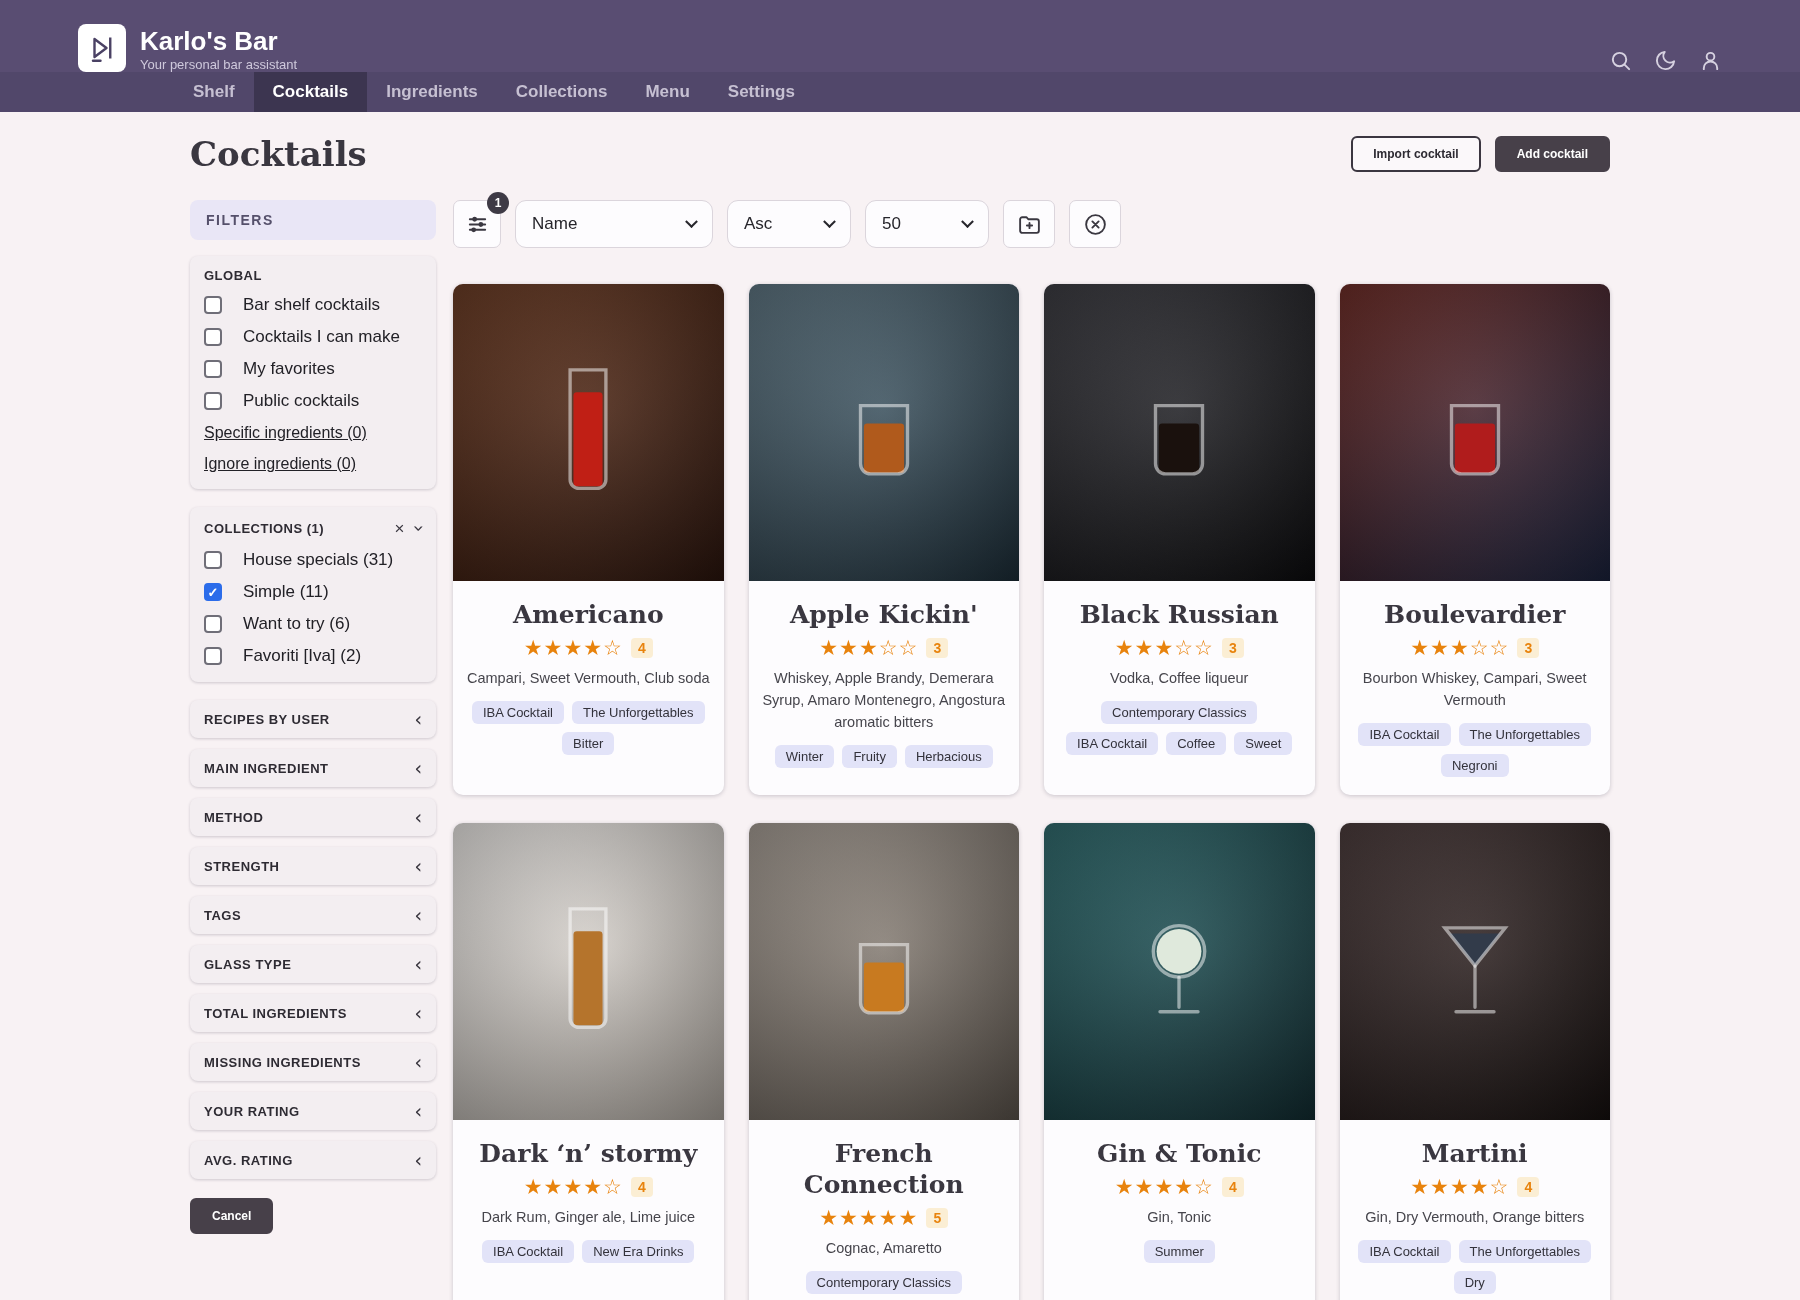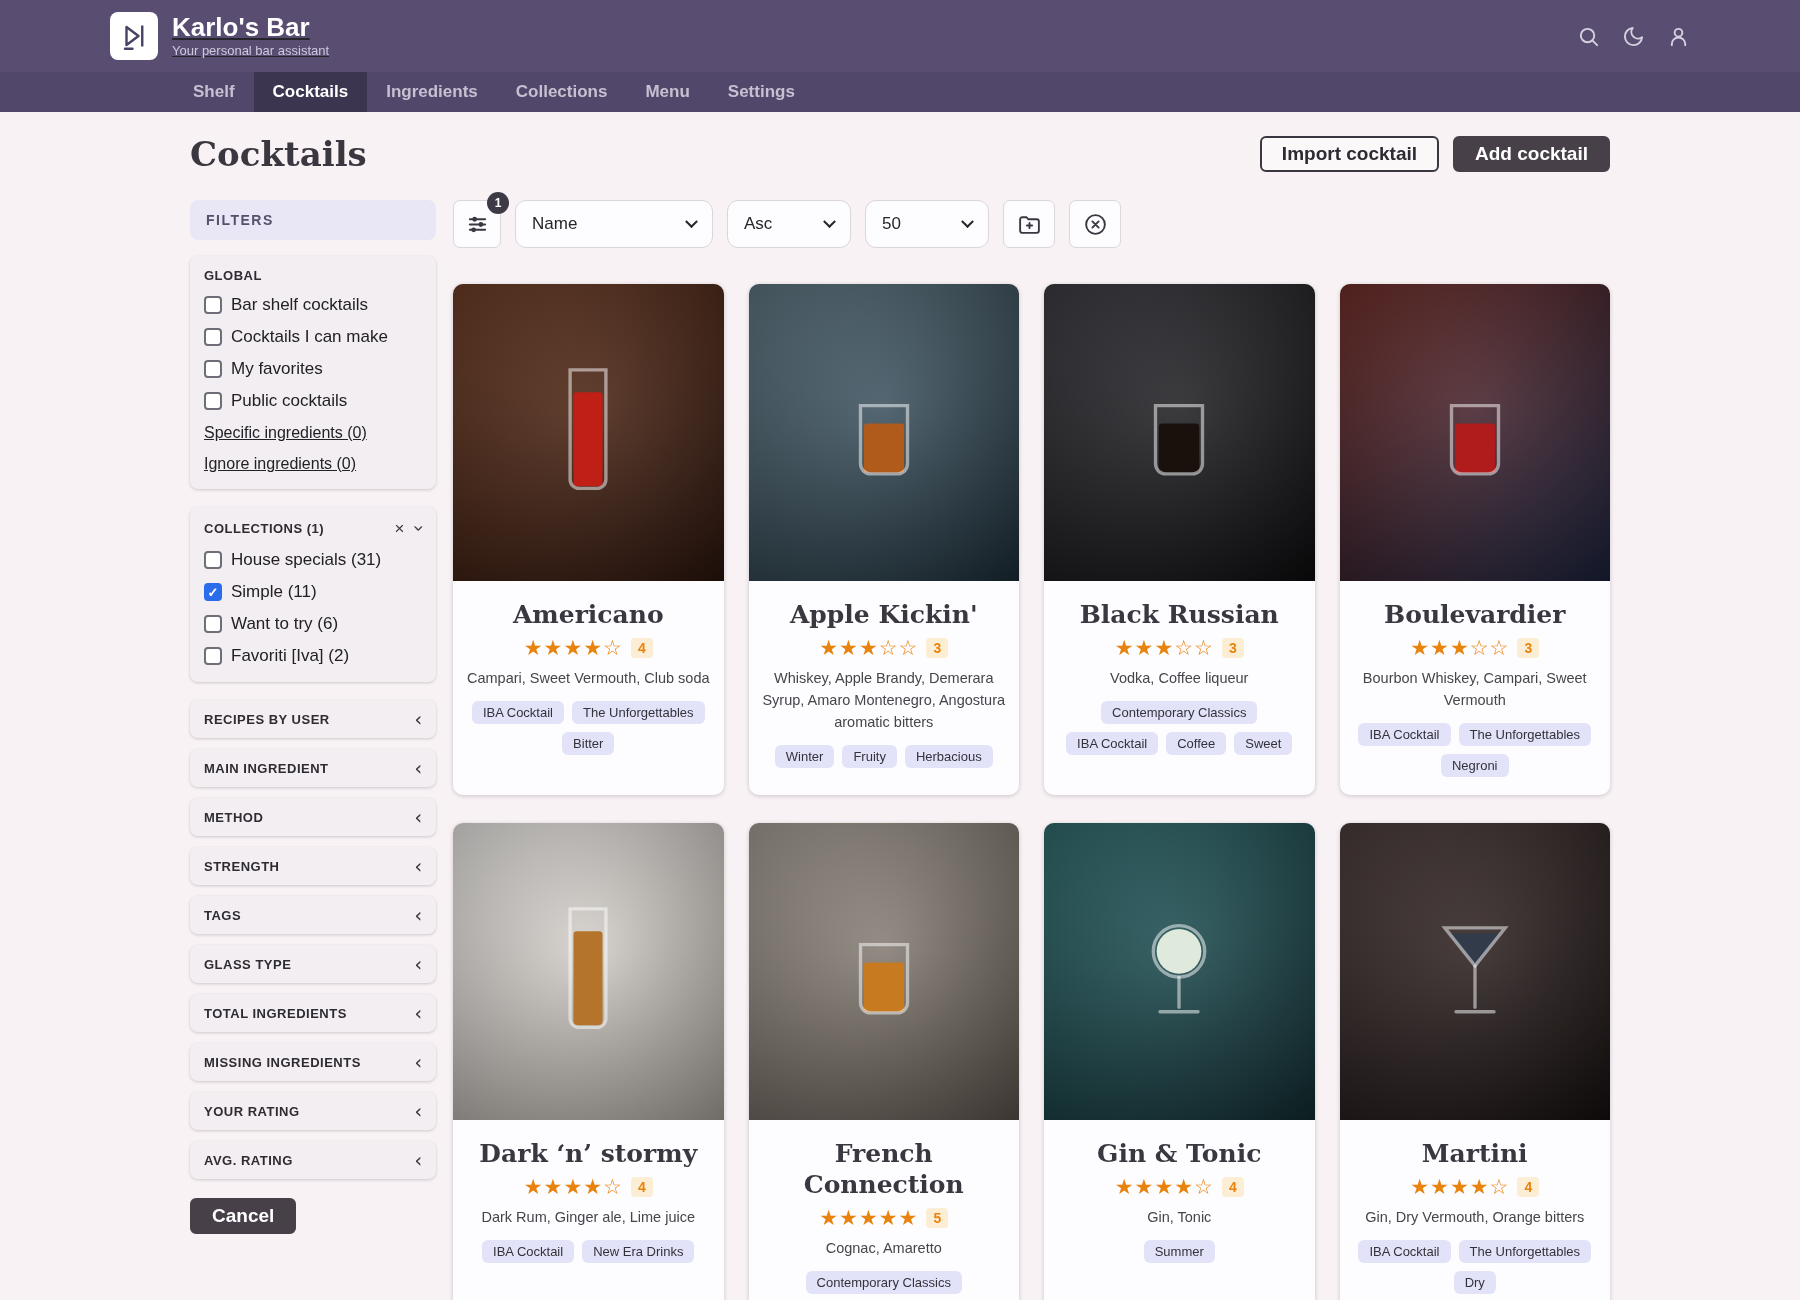--- a/index.html
+++ b/index.html
@@ -1,56 +1,56 @@
 <!DOCTYPE html>
 <html style="--header-bg: #594d72; --nav-bg: #51476a; --nav-active-bg: #3c3550; --page-bg: #f8f2f4; --accent-dark-button: #474049; --checkbox-checked: #2b6cea; --star-orange: #e8830d; --rating-badge-bg: #fbeed4; --tag-bg: #e2e3f8;"><head>
 <meta charset="utf-8">
 <style>
   * { margin:0; padding:0; box-sizing:border-box; }
   html,body { width:1800px; height:1300px; overflow:hidden; }
   body { background:var(--page-bg,#f8f2f4); font-family:"Liberation Sans",sans-serif; color:#26252b; }
 
   
-  .header { height:72px; background:var(--header-bg,#594d72); display:flex; align-items:center; padding:0 110px;text-decoration:underline; }
+  .header { height:72px; background:var(--header-bg,#594d72); display:flex; align-items:flex-end; padding:0 78px; }
   .logo-box { width:48px; height:48px; background:#fff; border-radius:8px; display:flex; align-items:center; justify-content:center; margin-right:14px; }
   .app-title { color:#fff; font-size:26px; font-weight:bold; line-height:1.05; }
   .app-subtitle { color:#cfc9dc; font-size:13px; margin-top:2px; }
   .header-spacer { flex:1; }
   .header-icons { display:flex; align-items:center; gap:22px; }
   .hicon { display:flex; cursor:pointer; }
 
   
   .nav { height:40px; background:var(--nav-bg,#51476a); display:flex; align-items:stretch; padding-left:174px; }
   .nav-tab { display:flex; align-items:center; padding:0 19px; font-size:17px; font-weight:bold; color:#c6c0d2; cursor:pointer; }
   .nav-tab.active { background:var(--nav-active-bg,#3c3550); color:#fff; }
 
   
   .page { padding:0 190px; }
   .page-head { display:flex; align-items:center; margin-top:22px; }
   .page-title { font-family:"DejaVu Serif","Liberation Serif",serif; font-size:34px; font-weight:bold; color:#3a3740; }
   .head-buttons { margin-left:auto; display:flex; gap:14px; }
-  .btn { height:28px; border-radius:6px; font-size:19px; font-weight:bold; padding:16px 20px; display:flex; align-items:center; cursor:pointer; }
+  .btn { height:28px; border-radius:6px; font-size:12px; font-weight:bold; padding:16px 20px; display:flex; align-items:center; cursor:pointer; }
   .btn-outline { background:#fbf8fa; border:2px solid #3b3640; color:#2d2a32; }
   .btn-dark { background:var(--accent-dark-button,#474049); border:2px solid var(--accent-dark-button,#474049); color:#fff; }
 
   
   .content { display:flex; margin-top:26px; align-items:flex-start; }
   .sidebar { width:246px; flex:none; }
   .main { flex:1; margin-left:17px; }
 
   
   .filters-header { height:40px; background:#e9e6f6; border-radius:8px; display:flex; align-items:center; padding:0 16px; font-size:14px; font-weight:bold; letter-spacing:1.5px; color:#55506b; margin-bottom:16px; }
   .side-box { background:#f3eef1; border-radius:8px; box-shadow:0 1px 3px rgba(40,35,60,.2); padding:12px 14px 16px; margin-bottom:18px; }
   .side-box-title { font-size:13px; font-weight:bold; letter-spacing:.5px; color:#2e2b33; }
   .side-box-titlerow { display:flex; align-items:center;gap:16px; }
   .side-box-icons { margin-left:auto; display:flex; gap:10px; align-items:center; color:#3a3740; }
   .x-glyph { font-size:17px; cursor:pointer; line-height:1; }
   .chev { font-family:"DejaVu Sans",sans-serif; font-size:19px; line-height:1; color:#3a3740; cursor:pointer; }
   .chev.down { display:inline-block; transform:rotate(-90deg); }
-  .check-row { display:flex; align-items:center; margin-top:12px; cursor:pointer; }
+  .check-row { display:flex; align-items:center; margin-top:12px; cursor:pointer;gap:12px; }
   .checkbox { width:18px; height:18px; border:2px solid #6f6e78; border-radius:4px; background:#fff; flex:none; margin-right:9px; display:flex; align-items:center; justify-content:center; }
   .checkbox.checked { background:var(--checkbox-checked,#2b6cea); border-color:var(--checkbox-checked,#2b6cea); color:#fff; font-size:13px; font-weight:bold; }
   .check-label { font-size:17px; color:#222127; }
   .side-link { display:block; font-size:16px; color:#222127; text-decoration:underline; margin-top:13px; cursor:pointer; }
   .collapsed-box { height:38px; background:#f3eef1; border-radius:8px; box-shadow:0 1px 3px rgba(40,35,60,.2); display:flex; align-items:center; padding:0 14px; margin-bottom:11px; cursor:pointer; }
   .collapsed-box .side-box-title { flex:1; }
   .cancel-btn { margin-top:8px; display:inline-flex; }
 
   
   .toolbar { display:flex; gap:14px; align-items:stretch; height:48px; }

